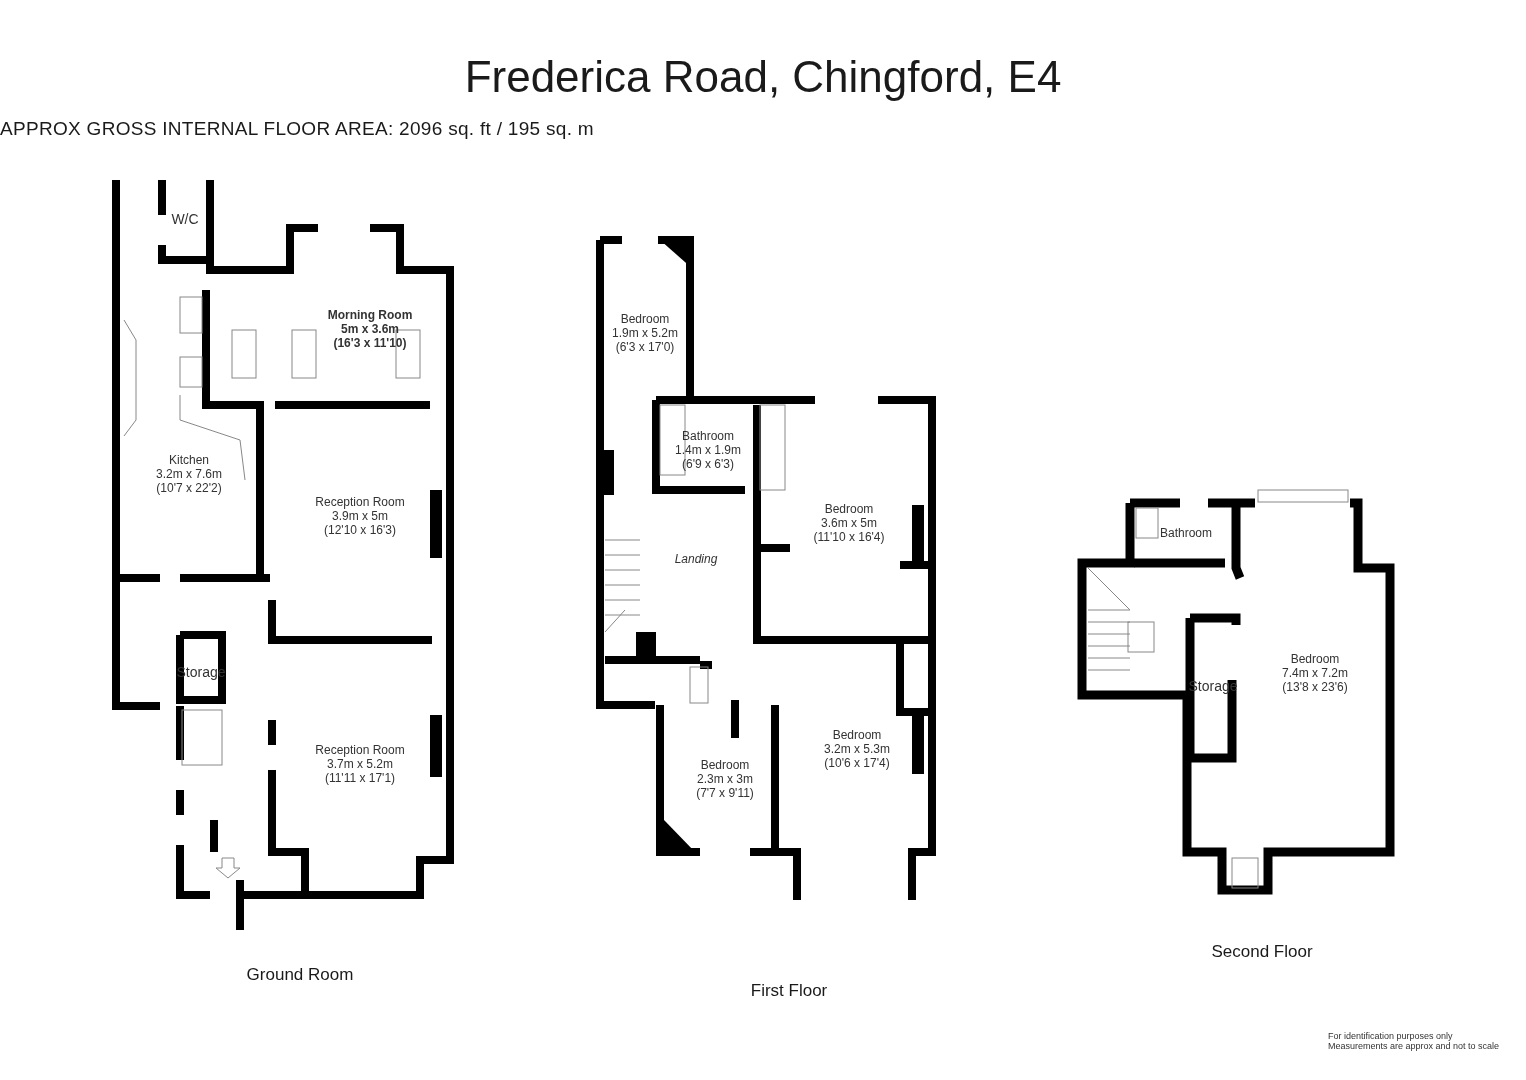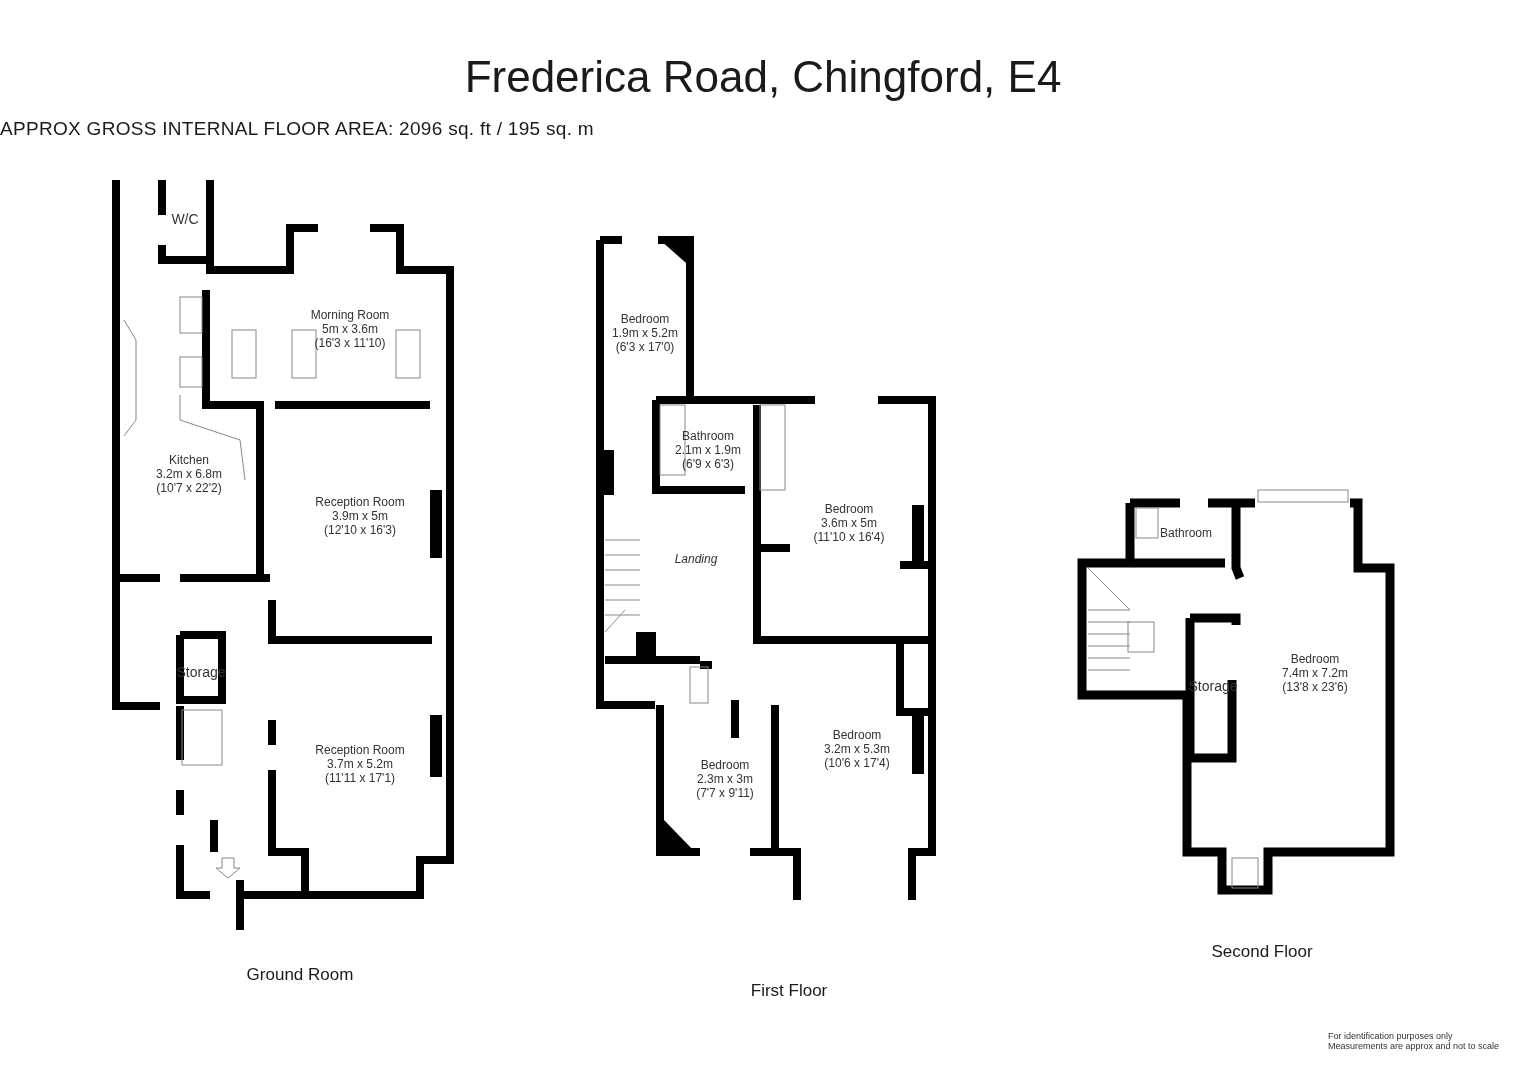--- a/index.html
+++ b/index.html
@@ -124,28 +124,28 @@
       <rect x="1128" y="622" width="26" height="30"></rect>
       <rect x="1232" y="858" width="26" height="30"></rect>
       <rect x="1258" y="490" width="90" height="12"></rect>
     </g>
   </g>
 </svg>
 
 <div class="lbl small" style="left:185px;top:212px;">
   <span class="n">W/C</span>
 </div>
-<div class="lbl" style="left:350px;top:308px;">
+<div class="lbl" style="left:370px;top:308px;font-weight:bold;">
   <span class="n">Morning Room</span>
   <span class="n">5m x 3.6m</span>
   <span class="n">(16'3 x 11'10)</span>
 </div>
 <div class="lbl" style="left:189px;top:453px;">
   <span class="n">Kitchen</span>
-  <span class="n">3.2m x 6.8m</span>
+  <span class="n">3.2m x 7.6m</span>
   <span class="n">(10'7 x 22'2)</span>
 </div>
 <div class="lbl" style="left:360px;top:495px;">
   <span class="n">Reception Room</span>
   <span class="n">3.9m x 5m</span>
   <span class="n">(12'10 x 16'3)</span>
 </div>
 <div class="lbl small" style="left:201px;top:665px;">
   <span class="n">Storage</span>
 </div>
@@ -156,21 +156,21 @@
 </div>
 <div class="floor" style="left:300px;top:965px;">Ground Room</div>
 
 <div class="lbl" style="left:645px;top:312px;">
   <span class="n">Bedroom</span>
   <span class="n">1.9m x 5.2m</span>
   <span class="n">(6'3 x 17'0)</span>
 </div>
 <div class="lbl" style="left:708px;top:429px;">
   <span class="n">Bathroom</span>
-  <span class="n">2.1m x 1.9m</span>
+  <span class="n">1.4m x 1.9m</span>
   <span class="n">(6'9 x 6'3)</span>
 </div>
 <div class="lbl" style="left:849px;top:502px;">
   <span class="n">Bedroom</span>
   <span class="n">3.6m x 5m</span>
   <span class="n">(11'10 x 16'4)</span>
 </div>
 <div class="lbl" style="left:696px;top:552px;font-style:italic;">
   <span class="n">Landing</span>
 </div>

